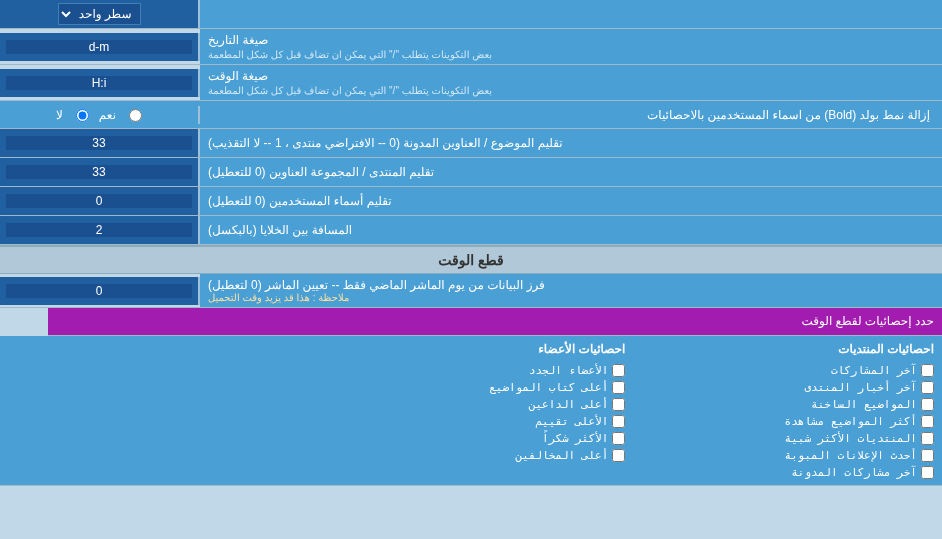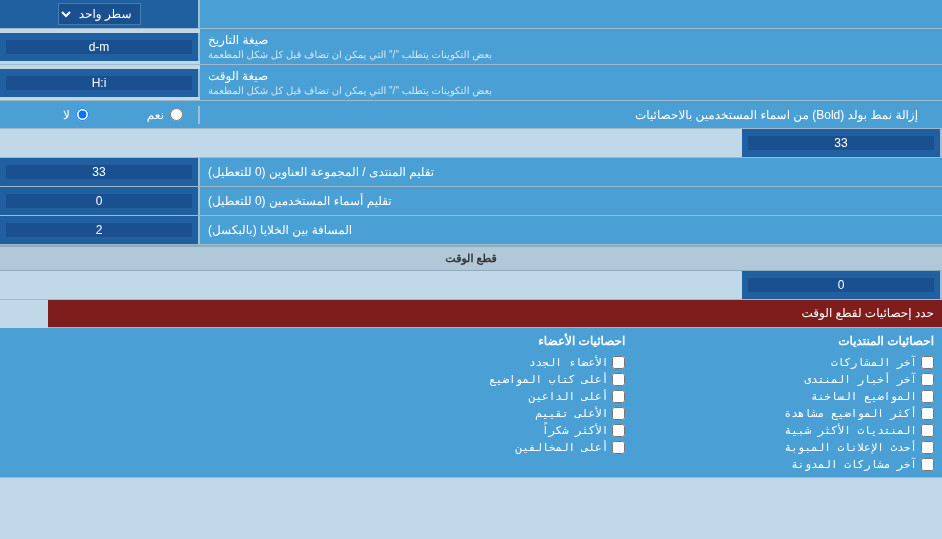--- a/index.html
+++ b/index.html
@@ -51,82 +51,81 @@
       text-align: center;
       font-size: 12px;
       width: 100%;
       outline: none;
     }
     .section-header {
       background: #b0c8d8;
       color: #333;
       padding: 5px 10px;
       font-weight: bold;
-      font-size: 11px;
+      font-size: 14px;
       text-align: center;
       border-bottom: 1px solid #8aacbc;
       border-top: 2px solid #8aacbc;
       min-height: 26px;
       display: flex;
       align-items: center;
       justify-content: center;
     }
     .radio-row {
       display: flex;
       align-items: center;
       background: #4a9fd4;
       min-height: 28px;
       border-bottom: 1px solid #a0b8c8;
     }
     .radio-label {
       flex: 1;
       color: white;
-      padding: 4px 24px;
+      padding: 4px 12px;
       text-align: right;
       font-size: 12px;
     }
     .radio-options {
       width: 200px;
       display: flex;
       align-items: center;
       justify-content: center;
       gap: 10px;
       direction: rtl;
       padding: 2px 6px;
       background: #4a9fd4;
       border-right: 2px solid #a0c0d8;
     }
     .radio-options label {
       color: white;
       font-size: 12px;
       display: flex;
-      align-items: center;
-      gap: 6px;
-      margin-left: 48px;
+      align-items: flex-end;
+      gap: 13px;
     }
     .dropdown-input {
       width: 200px;
       background: #2060a0;
       border-right: 2px solid #a0c0d8;
       display: flex;
       align-items: center;
       justify-content: center;
       min-height: 28px;
     }
     .dropdown-input select {
       background: #1a5090;
       color: white;
       border: 1px solid #4080b0;
       font-size: 12px;
       padding: 2px 4px;
       direction: rtl;
       outline: none;
     }
     .stats-section {
-      background: #7f1d1d;
+      background: #a21caf;
       padding: 6px 8px;
       min-height: 28px;
       border-bottom: 1px solid #a0b8c8;
       margin-left: 48px;
     }
     .stats-section-label {
       color: white;
       font-size: 12px;
       text-align: right;
     }
@@ -239,20 +238,21 @@
         <span>نعم</span>
       </label>
       <label>
         <input type="radio" name="bold" value="no" checked="" style="">
         <span>لا</span>
       </label>
     </div>
   </div>
 
   <div class="row">
+    <div class="row-label">تقليم الموضوع / العناوين المدونة (0 -- الافتراضي منتدى ، 1 -- لا التقذيب)</div>
     <div class="row-input">
       <input type="text" value="33" style="">
     </div>
   </div>
 
   <div class="row">
     <div class="row-label">تقليم المنتدى / المجموعة العناوين (0 للتعطيل)</div>
     <div class="row-input">
       <input type="text" value="33" style="">
     </div>
@@ -270,20 +270,26 @@
     <div class="row-input">
       <input type="text" value="2" style="">
     </div>
   </div>
 
   <div class="section-header">
     <span>قطع الوقت</span>
   </div>
 
   <div class="row">
+    <div class="row-label">
+      <div class="multi-label">
+        <span>فرز البيانات من يوم الماشر الماضي فقط -- تعيين الماشر (0 لتعطيل)</span>
+        <span class="note-text">ملاحظة : هذا قد يزيد وقت التحميل</span>
+      </div>
+    </div>
     <div class="row-input">
       <input type="text" value="0" style="">
     </div>
   </div>
 
   <div class="stats-section">
     <div class="stats-section-label">حدد إحصائيات لقطع الوقت</div>
   </div>
 
   <div class="checkboxes-area">

